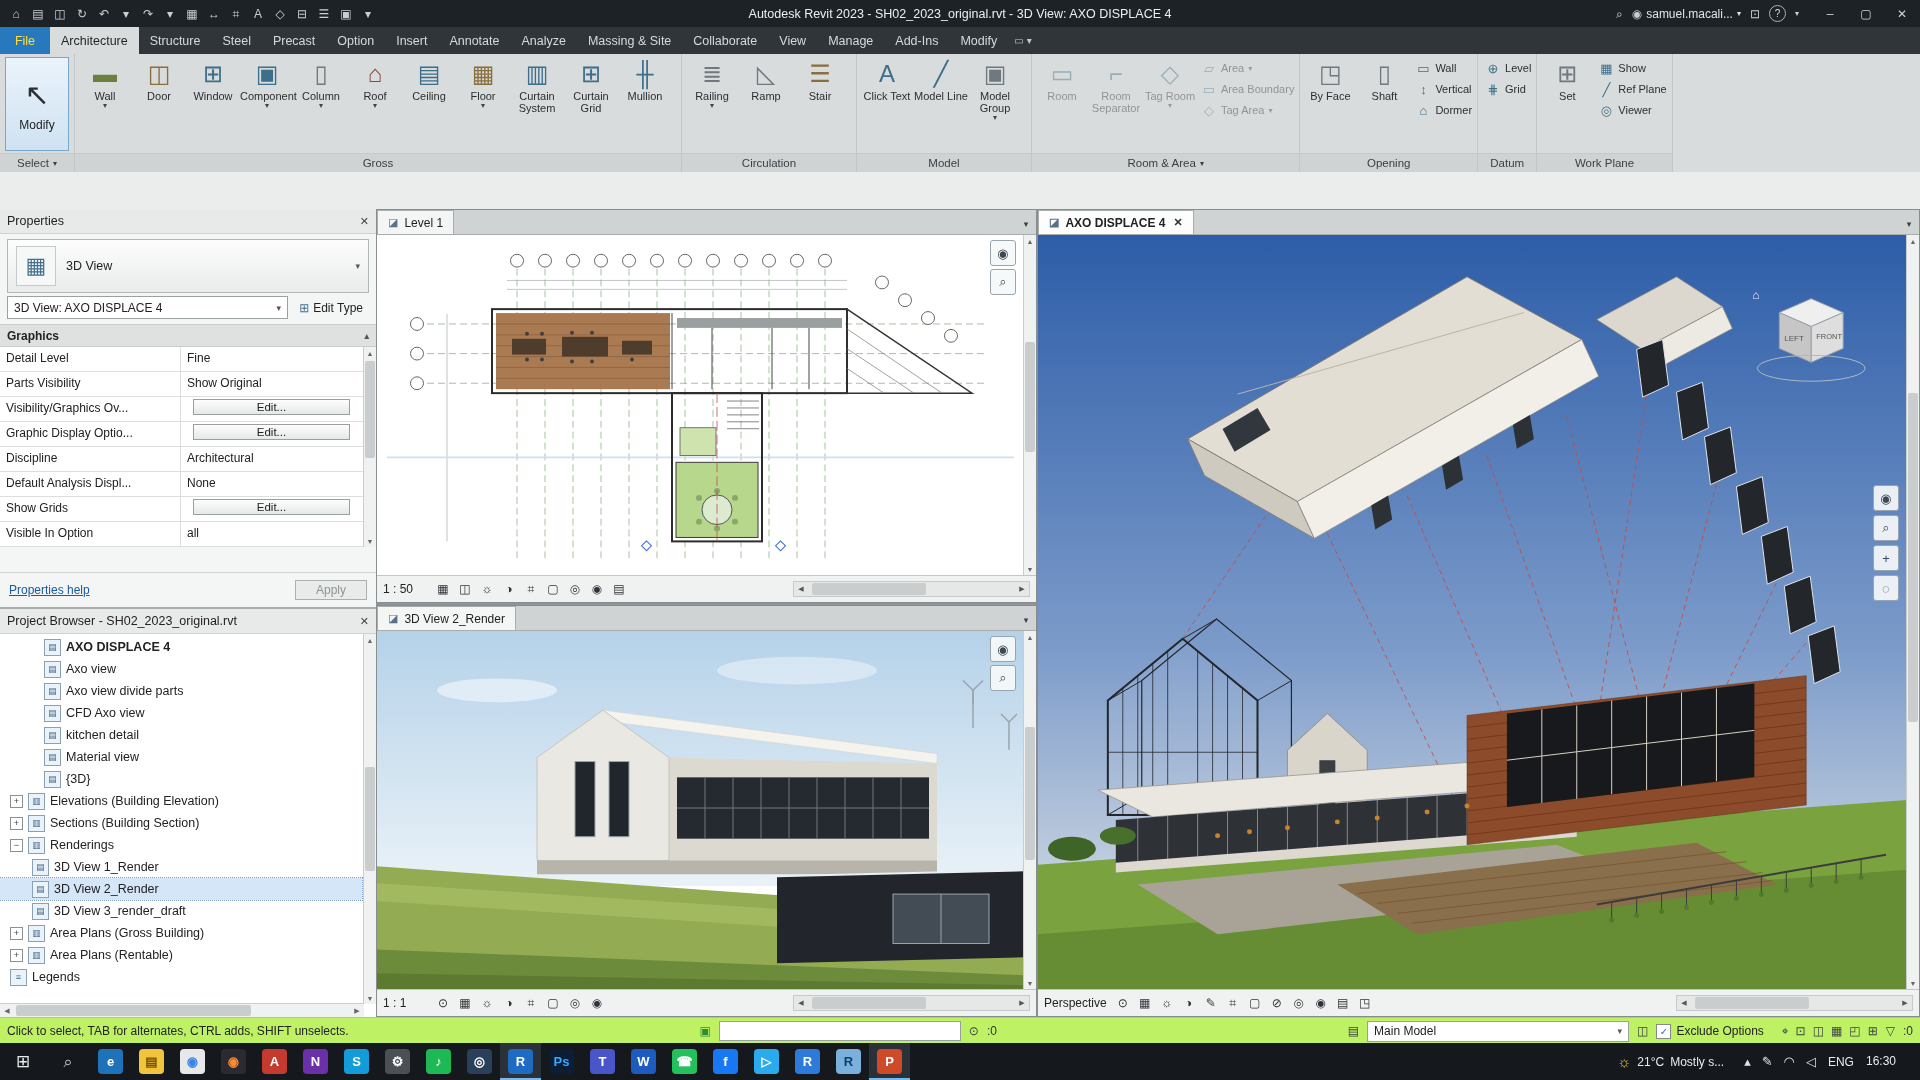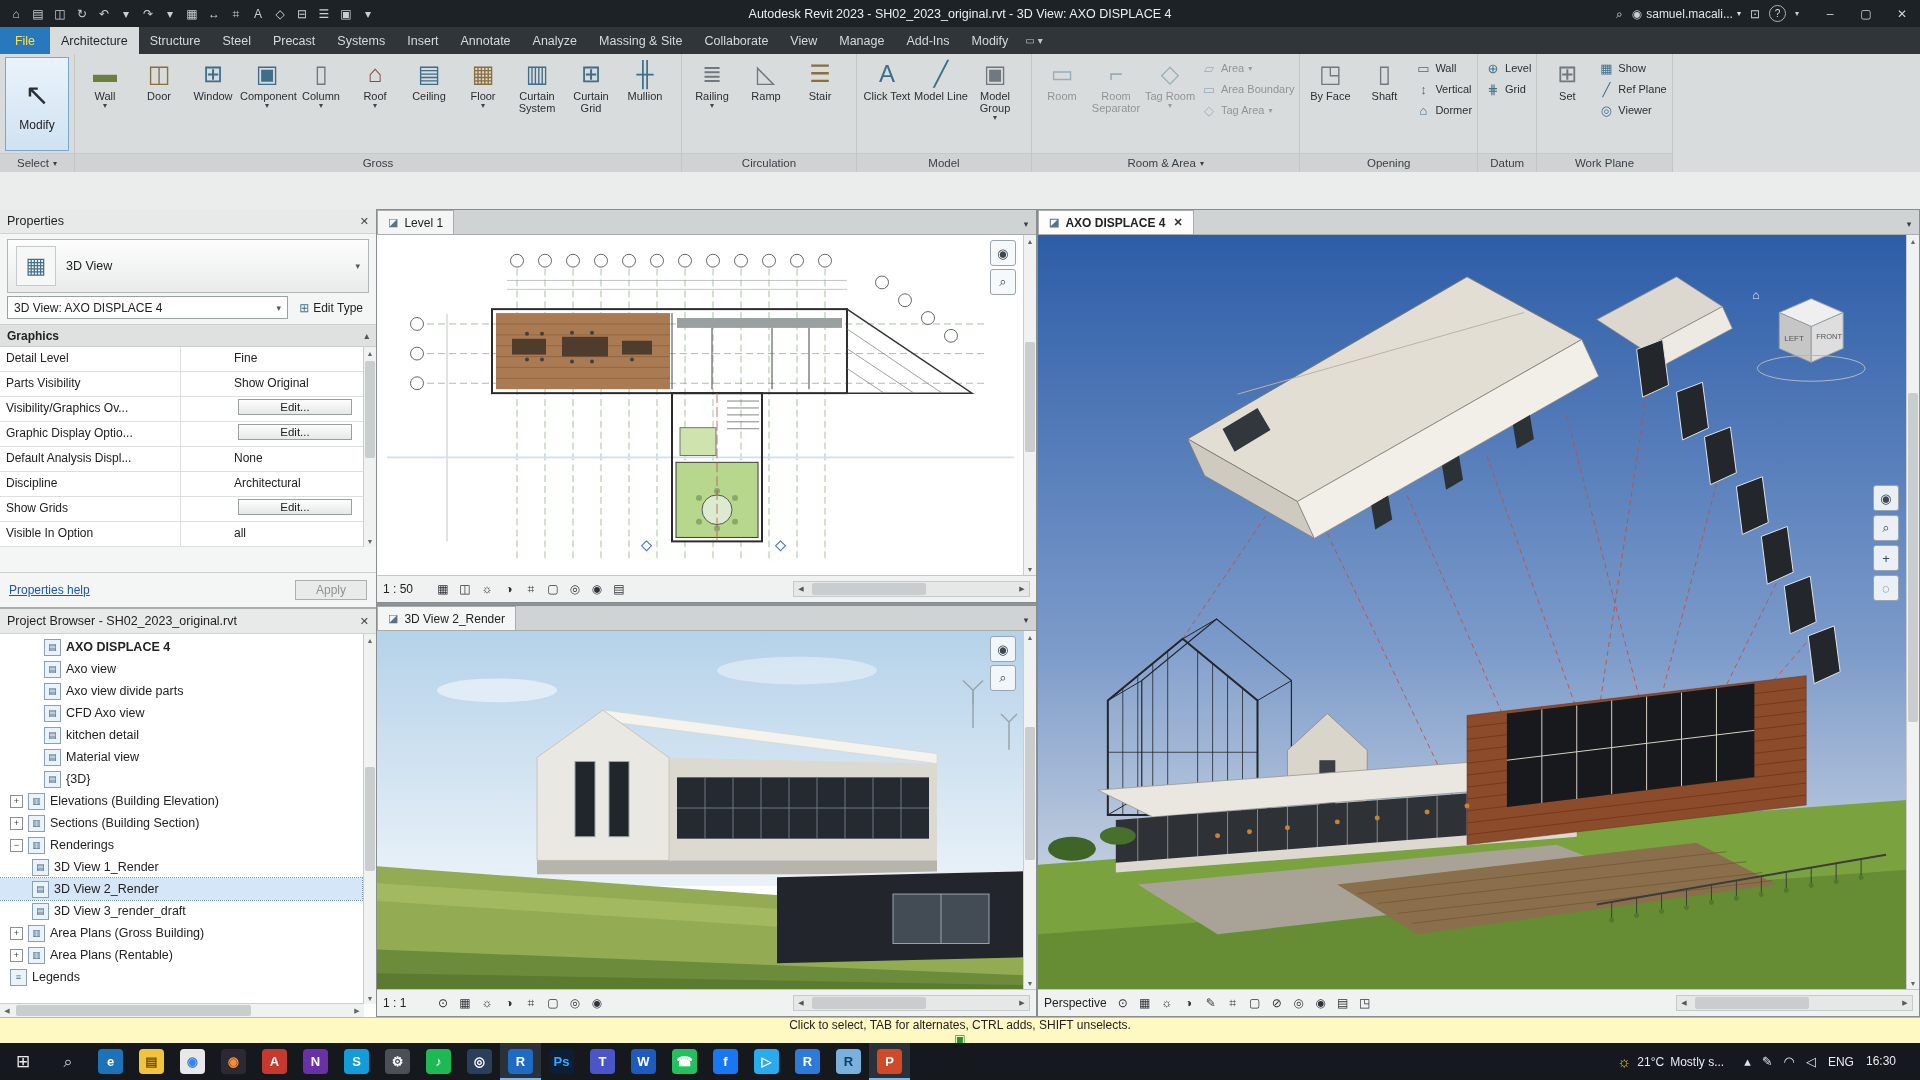--- a/index.html
+++ b/index.html
@@ -57,21 +57,21 @@
 .type-card .tname{font-size:12.5px;}
 .type-card .tc-arrow{margin-left:auto;font-size:9px;color:#555;}
 .sel-row{display:flex;margin:0 7px 5px 7px;gap:5px;height:23px;}
 .combo{flex:1;background:#fff;border:1px solid #9ba0a0;display:flex;align-items:center;padding:0 6px;font-size:12px;overflow:hidden;white-space:nowrap;}
 .combo .carr{margin-left:auto;font-size:9px;color:#555;}
 .edit-type{display:flex;align-items:center;gap:4px;font-size:12px;padding:0 5px;border:1px solid transparent;}
 .edit-type .et-ic{font-size:12px;color:#44718e;}
 .sec-head{height:21px;background:#dfe1e1;border-top:1px solid #c9cdcd;border-bottom:1px solid #c9cdcd;display:flex;align-items:center;padding:0 7px;font-weight:bold;font-size:12px;}
 .sec-head .sc{margin-left:auto;font-size:9px;color:#555;}
 .prows{position:relative;background:#fff;}
-.prow{display:flex;height:24px;border-bottom:1px solid #dddfdf;align-items:stretch;font-size:12px;gap:47px;}
+.prow{display:flex;height:24px;border-bottom:1px solid #dddfdf;align-items:stretch;font-size:12px;}
 .prow .pl{width:168px;padding:4px 6px 0 6px;border-right:1px solid #dddfdf;white-space:nowrap;overflow:hidden;}
 .prow .pv{flex:1;padding:4px 6px 0 6px;position:relative;margin-right:14px;}
 .editbtn{display:block;margin:-2px auto 0 auto;width:92%;text-align:center;border:1px solid #9aa0a0;background:linear-gradient(#fdfdfd,#e6e8e8);font-size:11.5px;padding:1px 0;}
 .props-foot{margin-top:auto;display:flex;align-items:center;padding:7px 9px;border-top:1px solid #cfd3d3;}
 .link{color:#1a58a8;text-decoration:underline;font-size:12px;}
 .applybtn{margin-left:auto;border:1px solid #aab0b0;background:#e9ebeb;color:#8e9494;padding:2px 20px;font-size:12px;}
 
 .browser{flex:1;display:flex;flex-direction:column;background:#fff;}
 .tree{flex:1;position:relative;overflow:hidden;padding-top:2px;}
 .titem{display:flex;align-items:center;height:22px;font-size:12.5px;white-space:nowrap;}
@@ -109,21 +109,21 @@
 .viewbar{height:26px;background:#f0f1f1;border-top:1px solid #c2c6c6;display:flex;align-items:center;padding:0 6px;gap:7px;font-size:12px;flex:none;}
 .vb-scale{min-width:44px;}
 .vb-icons{display:flex;gap:4px;}
 .vb-ic{width:18px;height:18px;display:flex;align-items:center;justify-content:center;font-size:12px;color:#2e3338;}
 .vb-hscroll{margin-left:auto;display:flex;align-items:center;height:14px;width:235px;background:#e6e8e8;border:1px solid #c6caca;font-size:7px;color:#555;}
 .vb-hscroll .sarr{width:14px;text-align:center;}
 .vb-hscroll .track{flex:1;height:100%;position:relative;}
 .vb-hscroll .thumb{position:absolute;top:1px;bottom:1px;left:4px;width:55%;background:#c9cdcd;border-radius:2px;}
 
 
-.statusbar{position:absolute;left:0;top:1017px;right:0;height:26px;background:#fef9c3;border-top:1px solid #b6baba;display:flex;align-items:center;padding:0 7px;gap:0;font-size:12px;color:#222;flex-direction:column;}
+.statusbar{position:absolute;left:0;top:1017px;right:0;height:26px;background:#bef264;border-top:1px solid #b6baba;display:flex;align-items:center;padding:0 7px;gap:8px;font-size:12px;color:#222;}
 .sb-ic{font-size:12px;color:#3c4246;}
 .sb-ic.green{color:#2f8f2f;}
 .sb-input{width:232px;height:18px;border:1px solid #9ba0a0;background:#fff;font-size:11px;padding:0 4px;font-family:"Liberation Sans",sans-serif;}
 .sb-select{width:248px;height:19px;border:1px solid #9ba0a0;background:#fff;display:flex;align-items:center;padding:0 6px;font-size:12px;}
 .sb-select .carr{margin-left:auto;font-size:9px;color:#555;}
 .sb-check{display:flex;align-items:center;gap:5px;}
 .cb{width:13px;height:13px;border:1px solid #888;background:#fff;color:#1f6fc4;font-size:10px;display:flex;align-items:center;justify-content:center;}
 .spacer{flex:1;}
 .sb-count{font-size:12px;color:#333;}
 
@@ -223,21 +223,21 @@
   </div>
 
   <div class="tabbar">
     <div class="file-tab">File</div>
     <div style="display:flex">
 
     <div class="rtab active">Architecture</div>
         <div class="rtab">Structure</div>
         <div class="rtab">Steel</div>
         <div class="rtab">Precast</div>
-        <div class="rtab">Systems</div>
+        <div class="rtab">Option</div>
         <div class="rtab">Insert</div>
         <div class="rtab">Annotate</div>
         <div class="rtab">Analyze</div>
         <div class="rtab">Massing &amp; Site</div>
         <div class="rtab">Collaborate</div>
         <div class="rtab">View</div>
         <div class="rtab">Manage</div>
         <div class="rtab">Add-Ins</div>
         <div class="rtab">Modify</div>
       </div>
@@ -586,30 +586,30 @@
               </div>
             </div>
             <div class="prow">
               <div class="pl">Graphic Display Optio...</div>
               <div class="pv">
 
                 <span class="editbtn">Edit...</span>
               </div>
             </div>
             <div class="prow">
+              <div class="pl">Discipline</div>
+              <div class="pv">
+                <span>Architectural</span>
+                
+              </div>
+            </div>
+            <div class="prow">
               <div class="pl">Default Analysis Displ...</div>
               <div class="pv">
                 <span>None</span>
-                
-              </div>
-            </div>
-            <div class="prow">
-              <div class="pl">Discipline</div>
-              <div class="pv">
-                <span>Architectural</span>
                 
               </div>
             </div>
             <div class="prow">
               <div class="pl">Show Grids</div>
               <div class="pv">
 
                 <span class="editbtn">Edit...</span>
               </div>
             </div>

